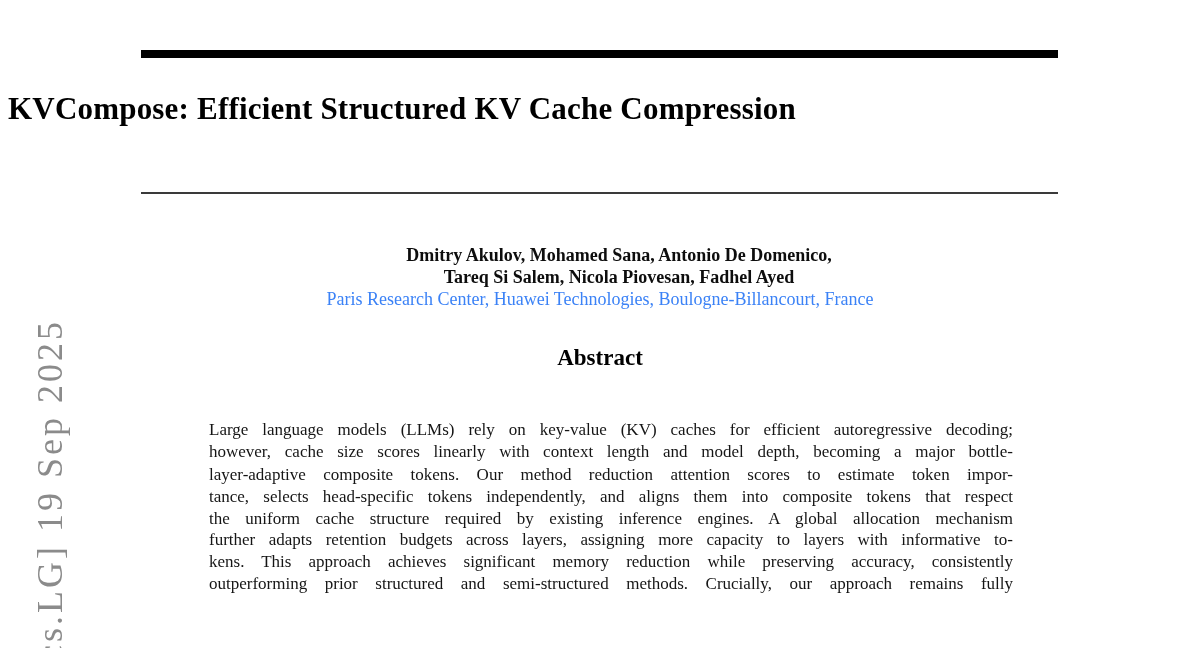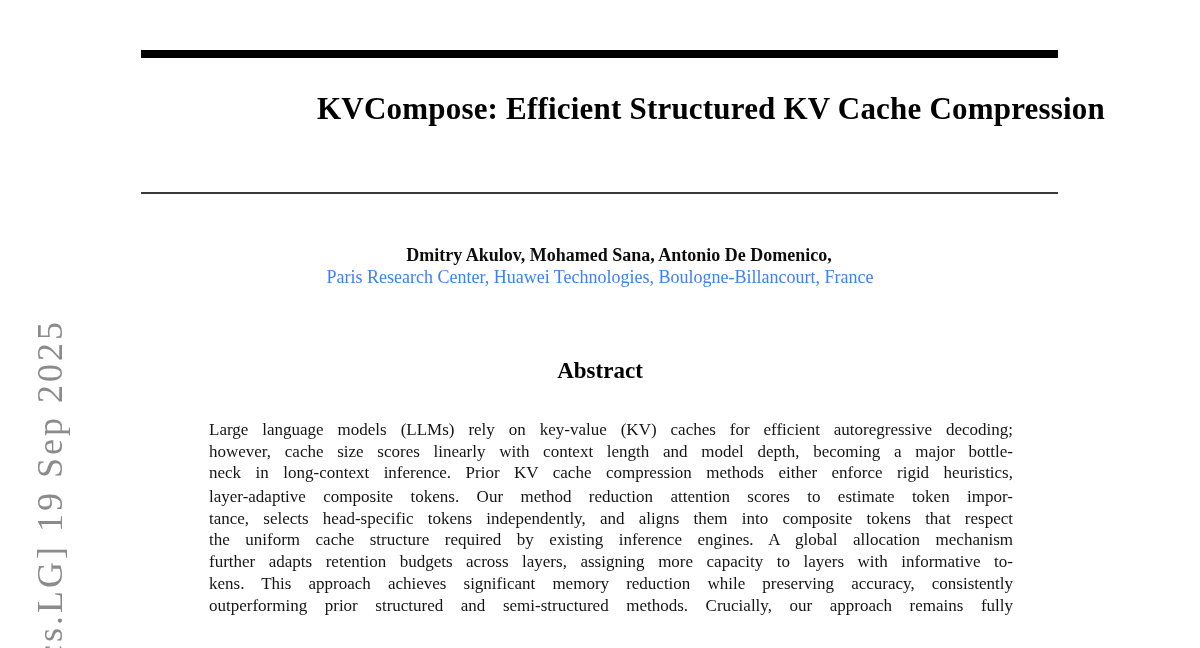--- a/index.html
+++ b/index.html
@@ -22,21 +22,22 @@
     position: absolute;
     left: 141px; top: 192px;
     width: 917px; height: 2px;
     background: #3a3a3a;
   }
 
   .title-block {
     position: absolute;
     left: 0; top: 90px;
     width: 1105px;
-    text-align: right;
+    text-align: left;
+    padding-left: 8px;
   }
   .title-line {
     font-size: 31px;
     font-weight: bold;
     line-height: 38px;
     color: #000000;
     letter-spacing: 0.2px;
   }
 
   .authors-block {
@@ -45,21 +46,21 @@
     width: 1200px;
     text-align: center;
     line-height: 22px;
     font-size: 18px;
   }
   .author-line { font-weight: bold; color: #0d0d0d; padding-left: 38px; }
   .affiliation { font-weight: normal; color: #3b82f6; }
 
   .abstract-heading {
     position: absolute;
-    left: 0; top: 359px;
+    left: 0; top: 346px;
     width: 1200px;
     text-align: center;
     font-size: 23px;
     font-weight: bold;
     line-height: 1;
     color: #000000;
   }
 
   .abstract-body {
     position: absolute;
@@ -99,30 +100,30 @@
   <div class="rule-thick"></div>
 
   <div class="title-block">
     <div class="title-line">KVCompose: Efficient Structured KV Cache Compression</div>
   </div>
 
   <div class="rule-thin"></div>
 
   <div class="authors-block">
     <div class="author-line">Dmitry Akulov, Mohamed Sana, Antonio De Domenico,</div>
+    <div class="author-line">Tareq Si Salem, Nicola Piovesan, Fadhel Ayed</div>
     <div class="affiliation">Paris Research Center, Huawei Technologies, Boulogne-Billancourt, France</div>
   </div>
 
   <div class="abstract-heading">Abstract</div>
 
   <div class="abstract-body">
     <div class="abs-par">
       <div class="abs-line">Large language models (LLMs) rely on key-value (KV) caches for efficient autoregressive decoding;</div>
       <div class="abs-line">however, cache size scores linearly with context length and model depth, becoming a major bottle-</div>
-      <div class="abs-line">neck in long-context inference. Prior KV cache compression methods either enforce rigid heuristics,</div>
     </div>
     <div class="abs-par abs-par-2">
       <div class="abs-line">layer-adaptive composite tokens. Our method reduction attention scores to estimate token impor-</div>
       <div class="abs-line">tance, selects head-specific tokens independently, and aligns them into composite tokens that respect</div>
       <div class="abs-line">the uniform cache structure required by existing inference engines. A global allocation mechanism</div>
       <div class="abs-line">further adapts retention budgets across layers, assigning more capacity to layers with informative to-</div>
       <div class="abs-line">kens. This approach achieves significant memory reduction while preserving accuracy, consistently</div>
       <div class="abs-line">outperforming prior structured and semi-structured methods. Crucially, our approach remains fully</div>
     </div>
   </div>

